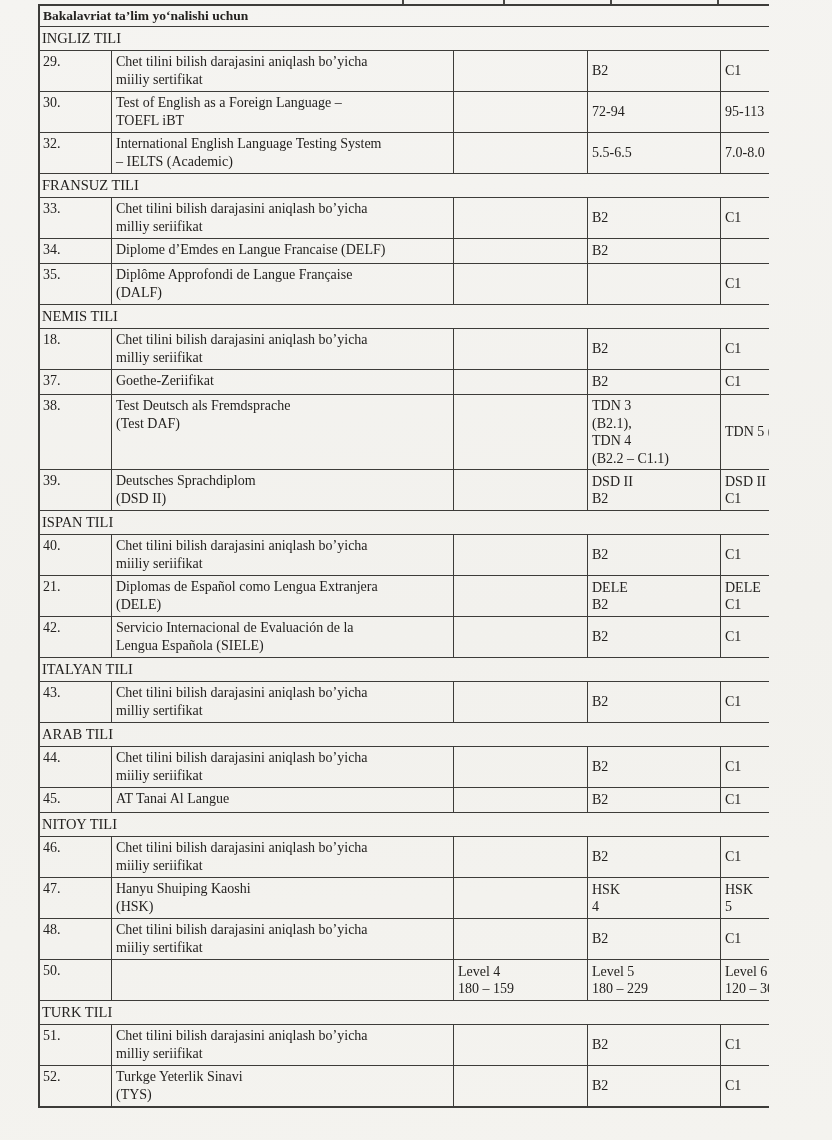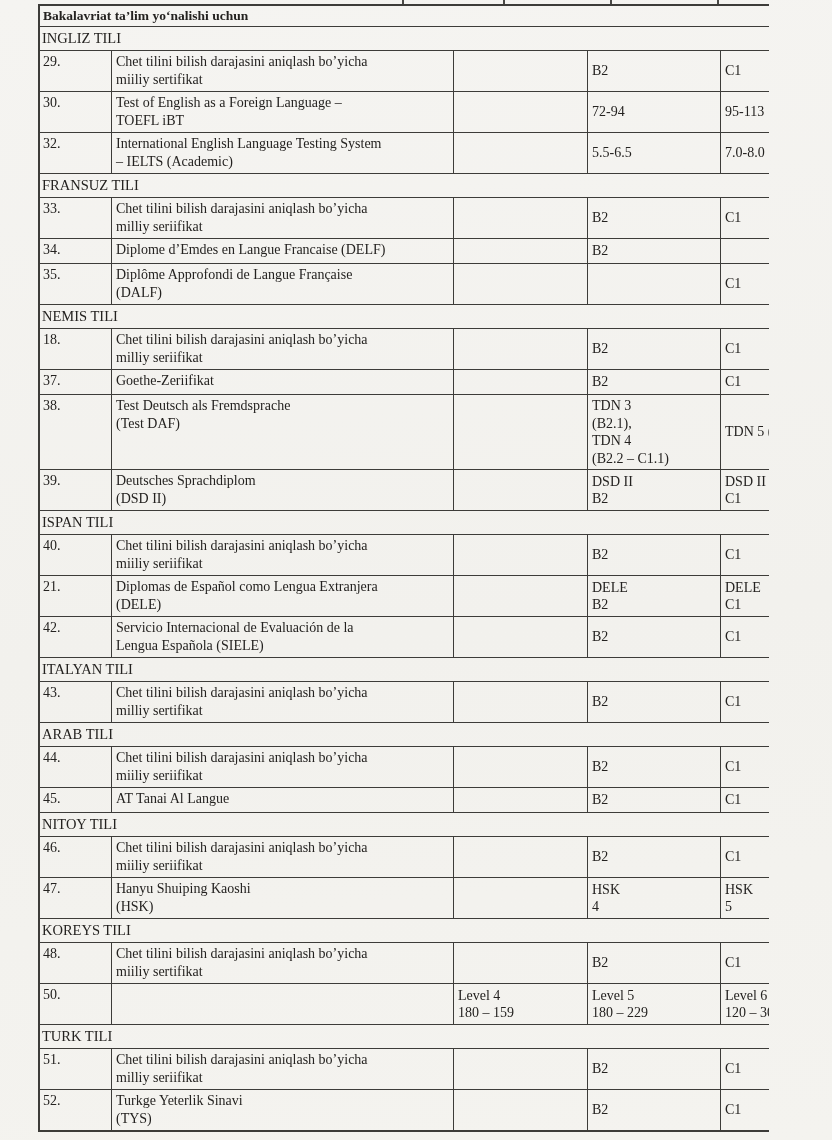--- a/index.html
+++ b/index.html
@@ -254,23 +254,20 @@
         <div class="cell cell-name">Hanyu Shuiping Kaoshi
 (HSK)</div>
         <div class="cell cell-val"></div>
         <div class="cell cell-val">HSK
 4</div>
         <div class="cell cell-val">HSK
 5</div>
         <div class="cell cell-val">HSK
 6</div>
       </div>
-      <div class="row section-row">
-        <div class="">KOREYS TILI</div>
-      </div>
       <div class="row entry-row two-line">
         <div class="cell cell-num">48.</div>
         <div class="cell cell-name">Chet tilini bilish darajasini aniqlash bo’yicha
 miiliy sertifikat</div>
         <div class="cell cell-val"></div>
         <div class="cell cell-val">B2</div>
         <div class="cell cell-val">C1</div>
         <div class="cell cell-val"></div>
       </div>
       <div class="row entry-row two-line">

